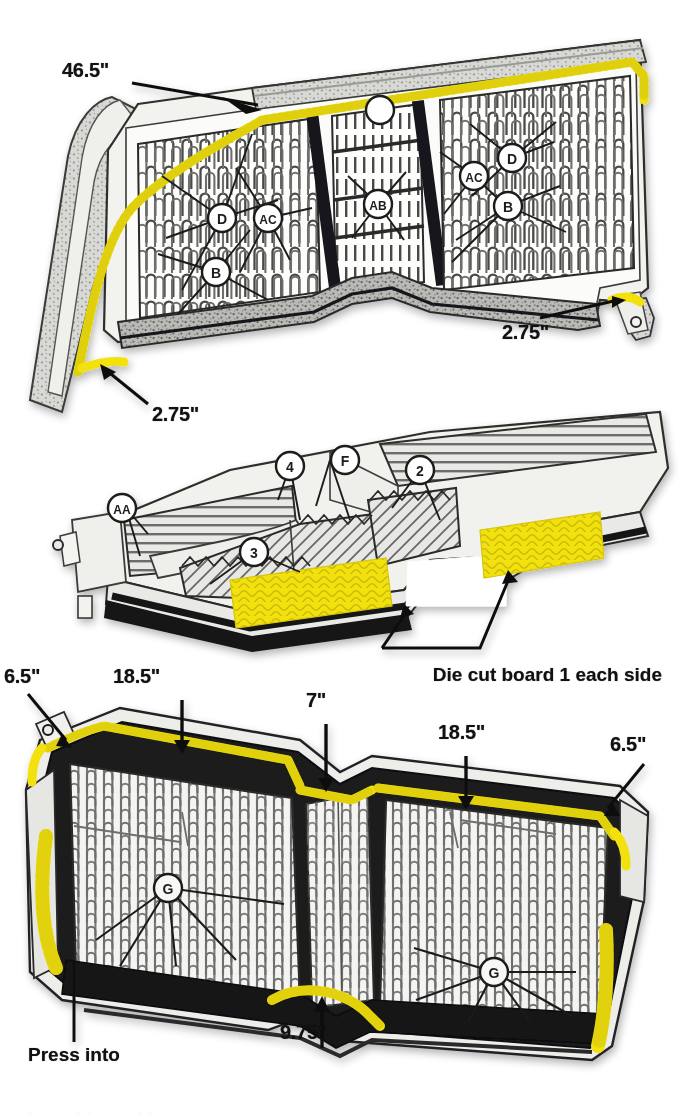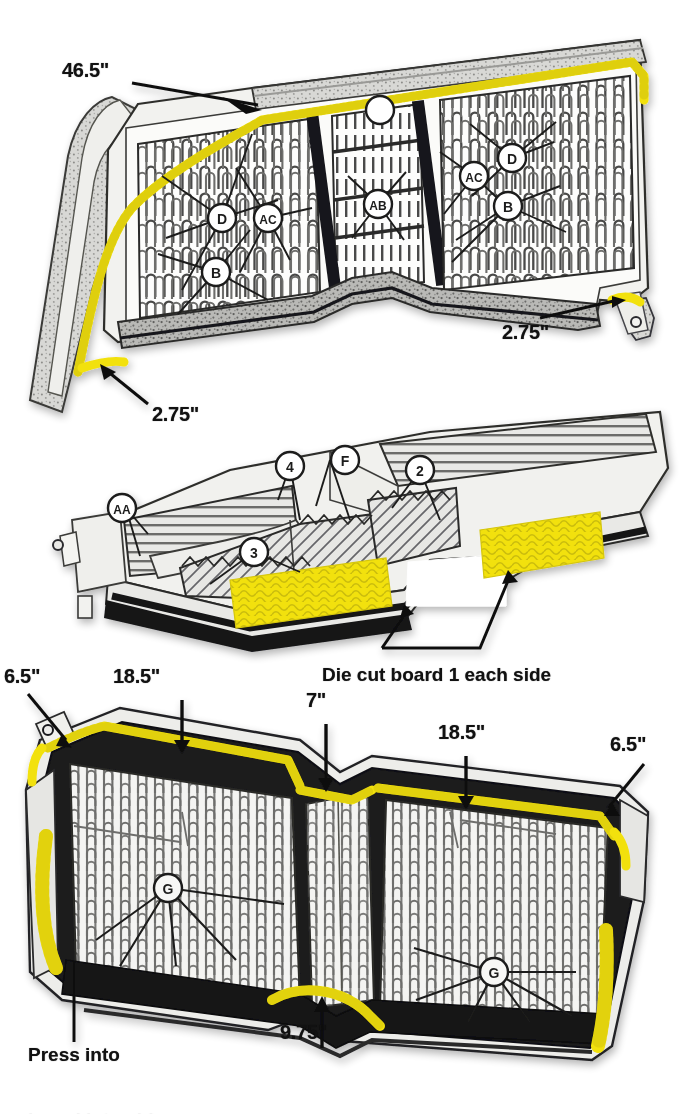--- a/index.html
+++ b/index.html
@@ -25,21 +25,21 @@
   .notelabel{
     position:absolute;
     font-family:"Liberation Sans", sans-serif;
     font-weight:bold;
     font-size:19px;
     color:#111;
     line-height:1.16;
     white-space:pre;
     text-shadow:0 0 1px rgba(0,0,0,0.5);
   }
-  .note-center{text-align:left;}
+  .note-center{text-align:right;}
   .note-left{text-align:left;}
 </style>
 </head>
 <body>
 
 <div id="stage">
 
 <svg class="fig" viewBox="0 0 680 1114">
   <defs>
 

